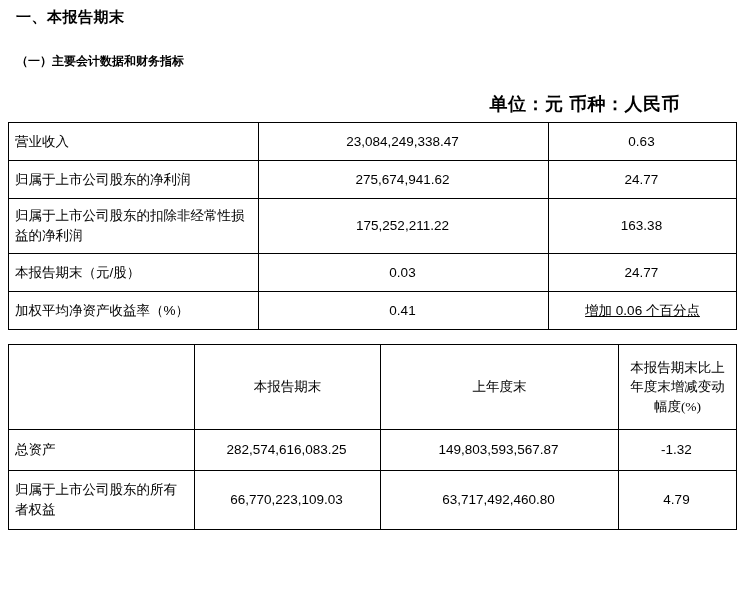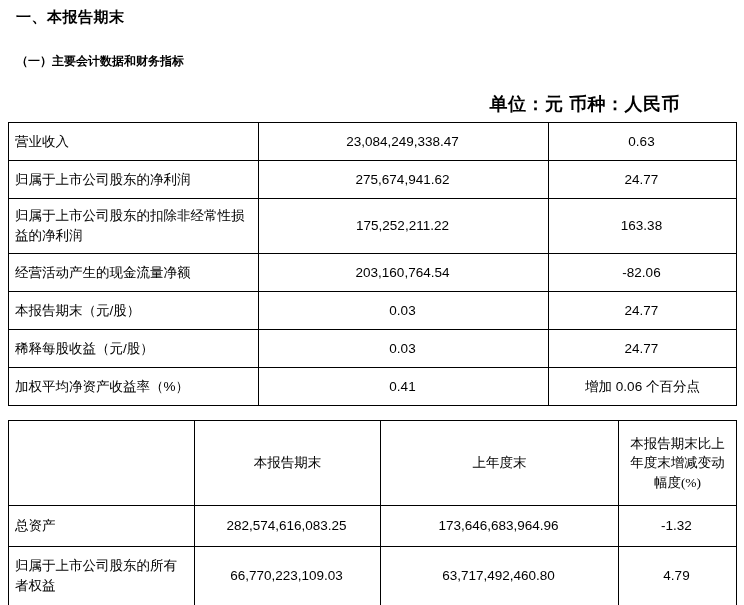--- a/index.html
+++ b/index.html
@@ -57,20 +57,21 @@
   }
   .lbl {
     text-align: left;
   }
   .num {
     text-align: center;
     padding-right: 8px;
   }
   .ctr {
     text-align: center;
+    text-decoration: underline;
   }
   .row-tall td {
     height: 44px;
   }
   .row-std td {
     height: 27px;
     margin-left: 35px;
   }
   .tbl2 {
     margin-top: 14px;
@@ -117,31 +118,21 @@
         <td class="lbl">归属于上市公司股东的净利润</td>
         <td class="num">275,674,941.62</td>
         <td class="num">24.77</td>
       </tr>
       <tr class="row-tall">
         <td class="wrap-label">归属于上市公司股东的扣除非经常性损益的净利润</td>
         <td class="num">175,252,211.22</td>
         <td class="num">163.38</td>
       </tr>
       <tr class="row-std">
-        <td class="lbl">经营活动产生的现金流量净额</td>
-        <td class="num">203,160,764.54</td>
-        <td class="num">-82.06</td>
-      </tr>
-      <tr class="row-std">
         <td class="lbl">本报告期末（元/股）</td>
-        <td class="num">0.03</td>
-        <td class="num">24.77</td>
-      </tr>
-      <tr class="row-std">
-        <td class="lbl">稀释每股收益（元/股）</td>
         <td class="num">0.03</td>
         <td class="num">24.77</td>
       </tr>
       <tr class="row-std">
         <td class="lbl">加权平均净资产收益率（%）</td>
         <td class="num">0.41</td>
         <td class="ctr">增加 0.06 个百分点</td>
       </tr>
     </tbody>
   </table>
@@ -156,21 +147,21 @@
     <tbody>
       <tr class="hdr">
         <td></td>
         <td>本报告期末</td>
         <td>上年度末</td>
         <td>本报告期末比上年度末增减变动幅度(%)</td>
       </tr>
       <tr class="row-std">
         <td class="lbl">总资产</td>
         <td class="num">282,574,616,083.25</td>
-        <td class="num">173,646,683,964.96</td>
+        <td class="num">149,803,593,567.87</td>
         <td class="num">-1.32</td>
       </tr>
       <tr class="row-tall">
         <td class="wrap-label">归属于上市公司股东的所有者权益</td>
         <td class="num">66,770,223,109.03</td>
         <td class="num">63,717,492,460.80</td>
         <td class="num">4.79</td>
       </tr>
     </tbody>
   </table>

